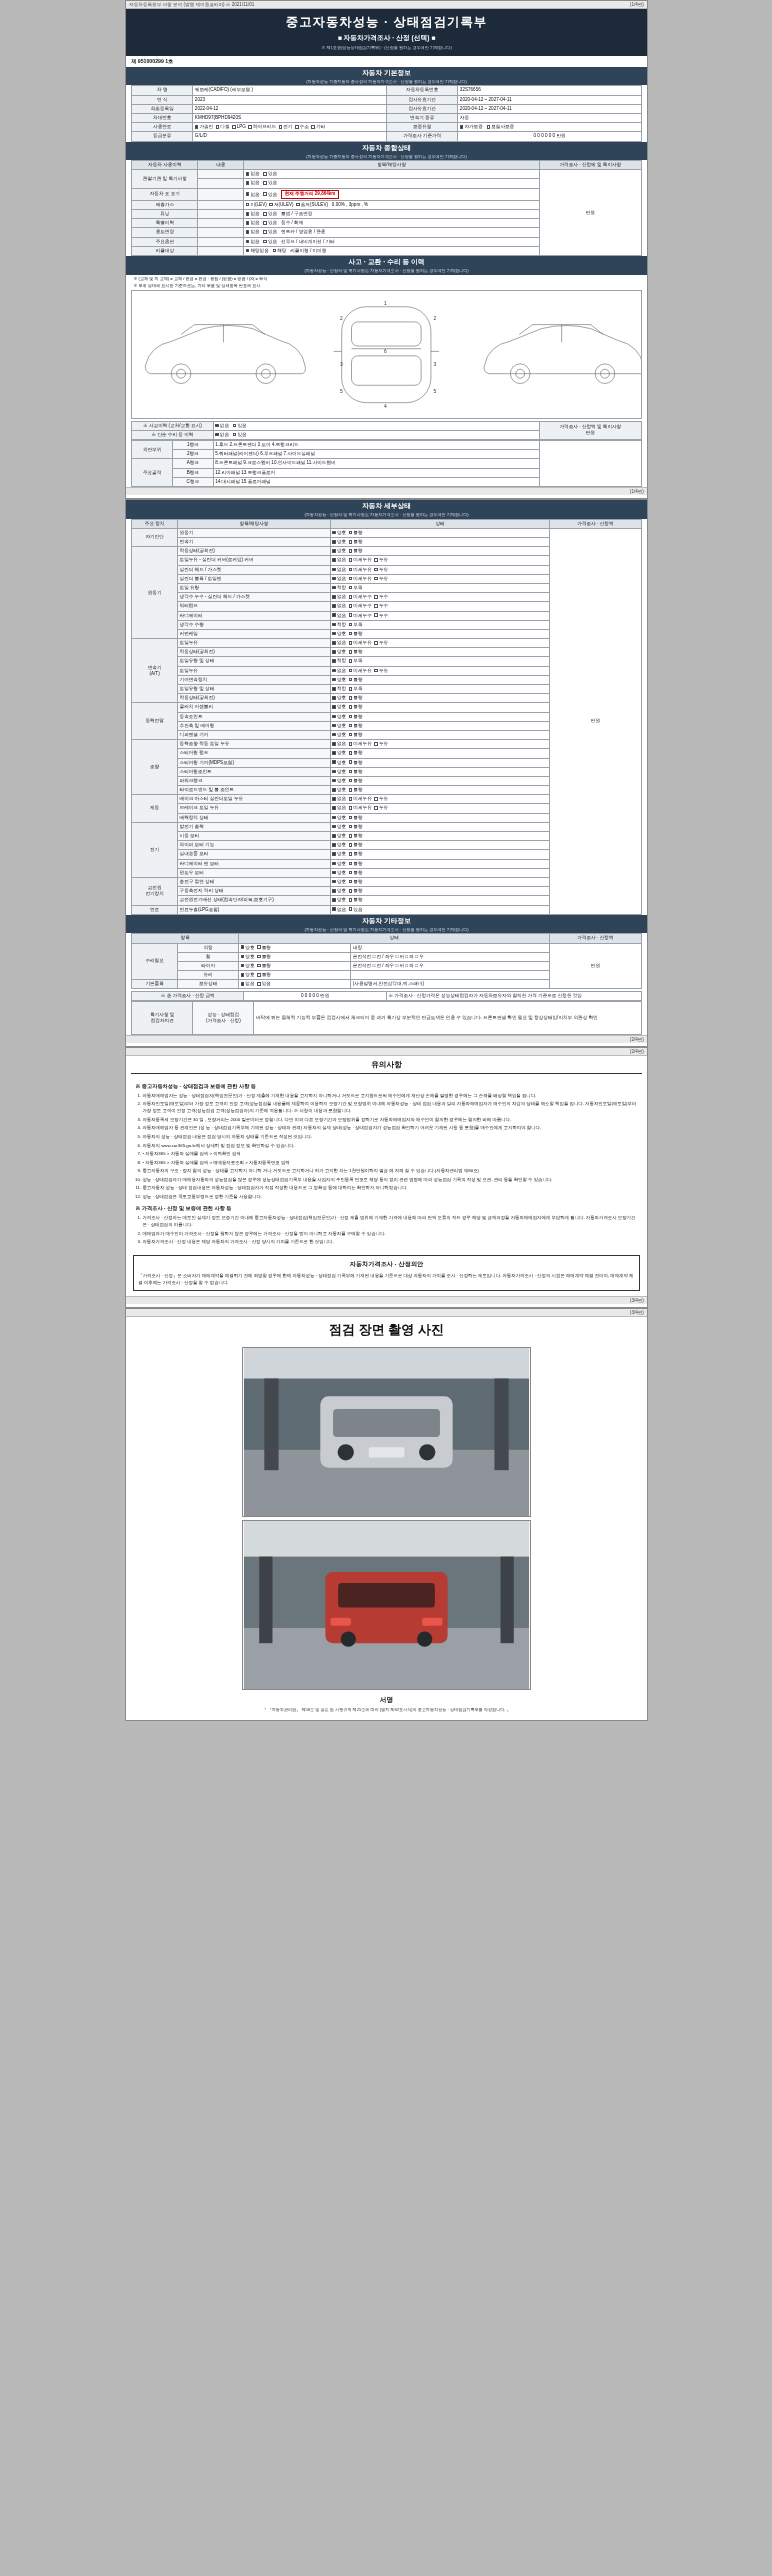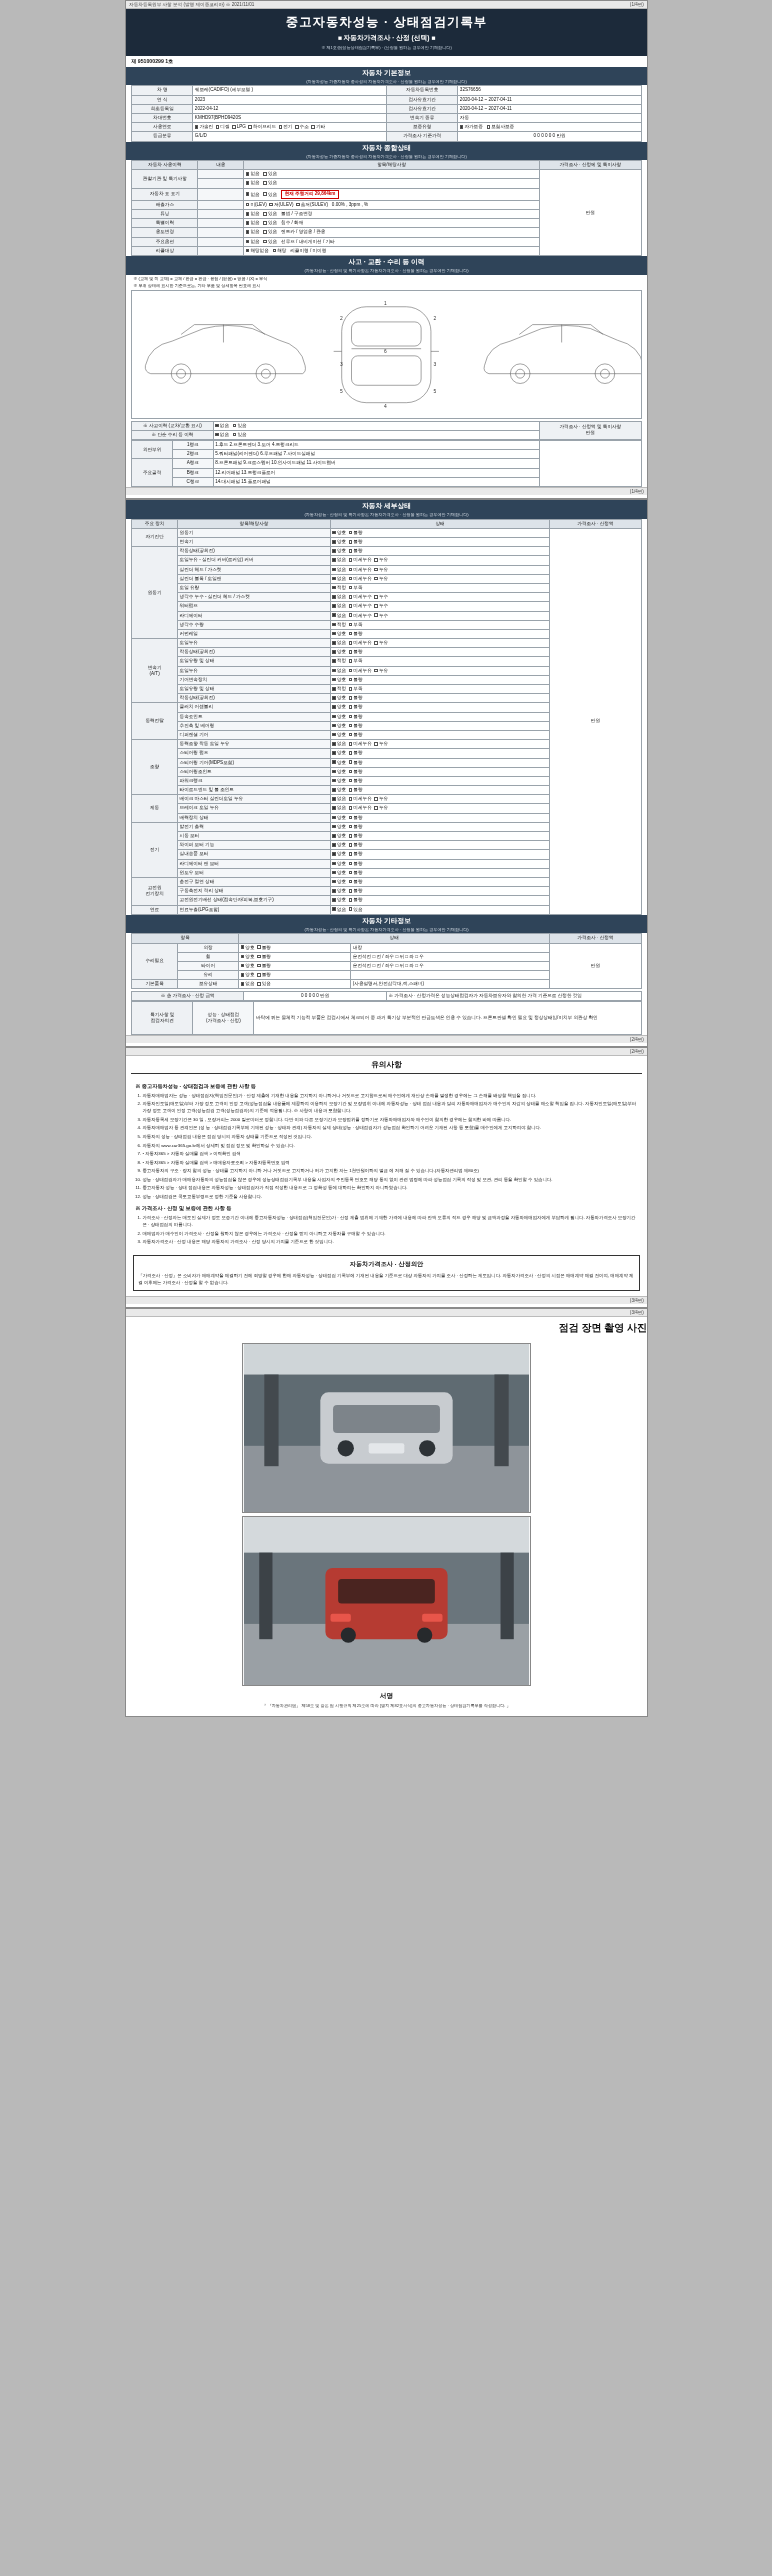--- a/index.html
+++ b/index.html
@@ -44,21 +44,21 @@
   .diagram { border:0.5px solid #9aa3ab; height:129px; position:relative; background:#fff; margin-top:1px;}
   .diagram svg { display:block; width:100%; height:100%; }
   .legend { font-size:4.1px; padding:1px 2.1px; }
   .notice-title { text-align:center; font-size:7.7px; font-weight:bold; padding:4.1px 0 3.1px 0; border-bottom:1px solid #333; margin:0 5.2px;}
   .notice-sec { font-size:5.2px; font-weight:bold; margin:5.2px 0 2.1px 1px; }
   ol.notice { margin:0 0 0 8.2px; padding:0; }
   ol.notice li { font-size:4.4px; line-height:1.6; margin-bottom:1.5px; }
   .declbox { border:1px solid #333; margin:5.2px 7.2px; padding:4.1px; }
   .declbox .h { text-align:center; font-weight:bold; font-size:6.2px; margin-bottom:2.6px; }
   .declbox p { font-size:4.4px; line-height:1.6; margin:0; }
-  .photo-sec-title { text-align:right; font-size:10px; font-weight:bold; padding:4.1px 0; }
+  .photo-sec-title { text-align:center; font-size:13px; font-weight:bold; padding:4.1px 0; }
   .photo { width:289px; height:170px; margin:3.1px auto; border:0.5px solid #888; display:block; }
   .sign-title { text-align:center; font-size:6.7px; font-weight:bold; padding:3.1px 0 1px 0; }
   .price { text-align:center; color:#d11; font-size:7.7px; font-weight:bold; padding:1px 0 3.1px 0; }
   .footer-note { text-align:center; font-size:4.1px; color:#333; line-height:1.6; padding:1px 5.2px 3.1px; }
   .btm { background:#e9e9e9; border-top:0.5px solid #bbb; font-size:4.6px; color:#444; padding:1px 3.1px; text-align:right;}
   .hdr-row td { background:#dde3e9; text-align:center; font-size:4.6px; }
   .tiny { font-size:3.9px; }
 </style>
 </head>
 <body>

